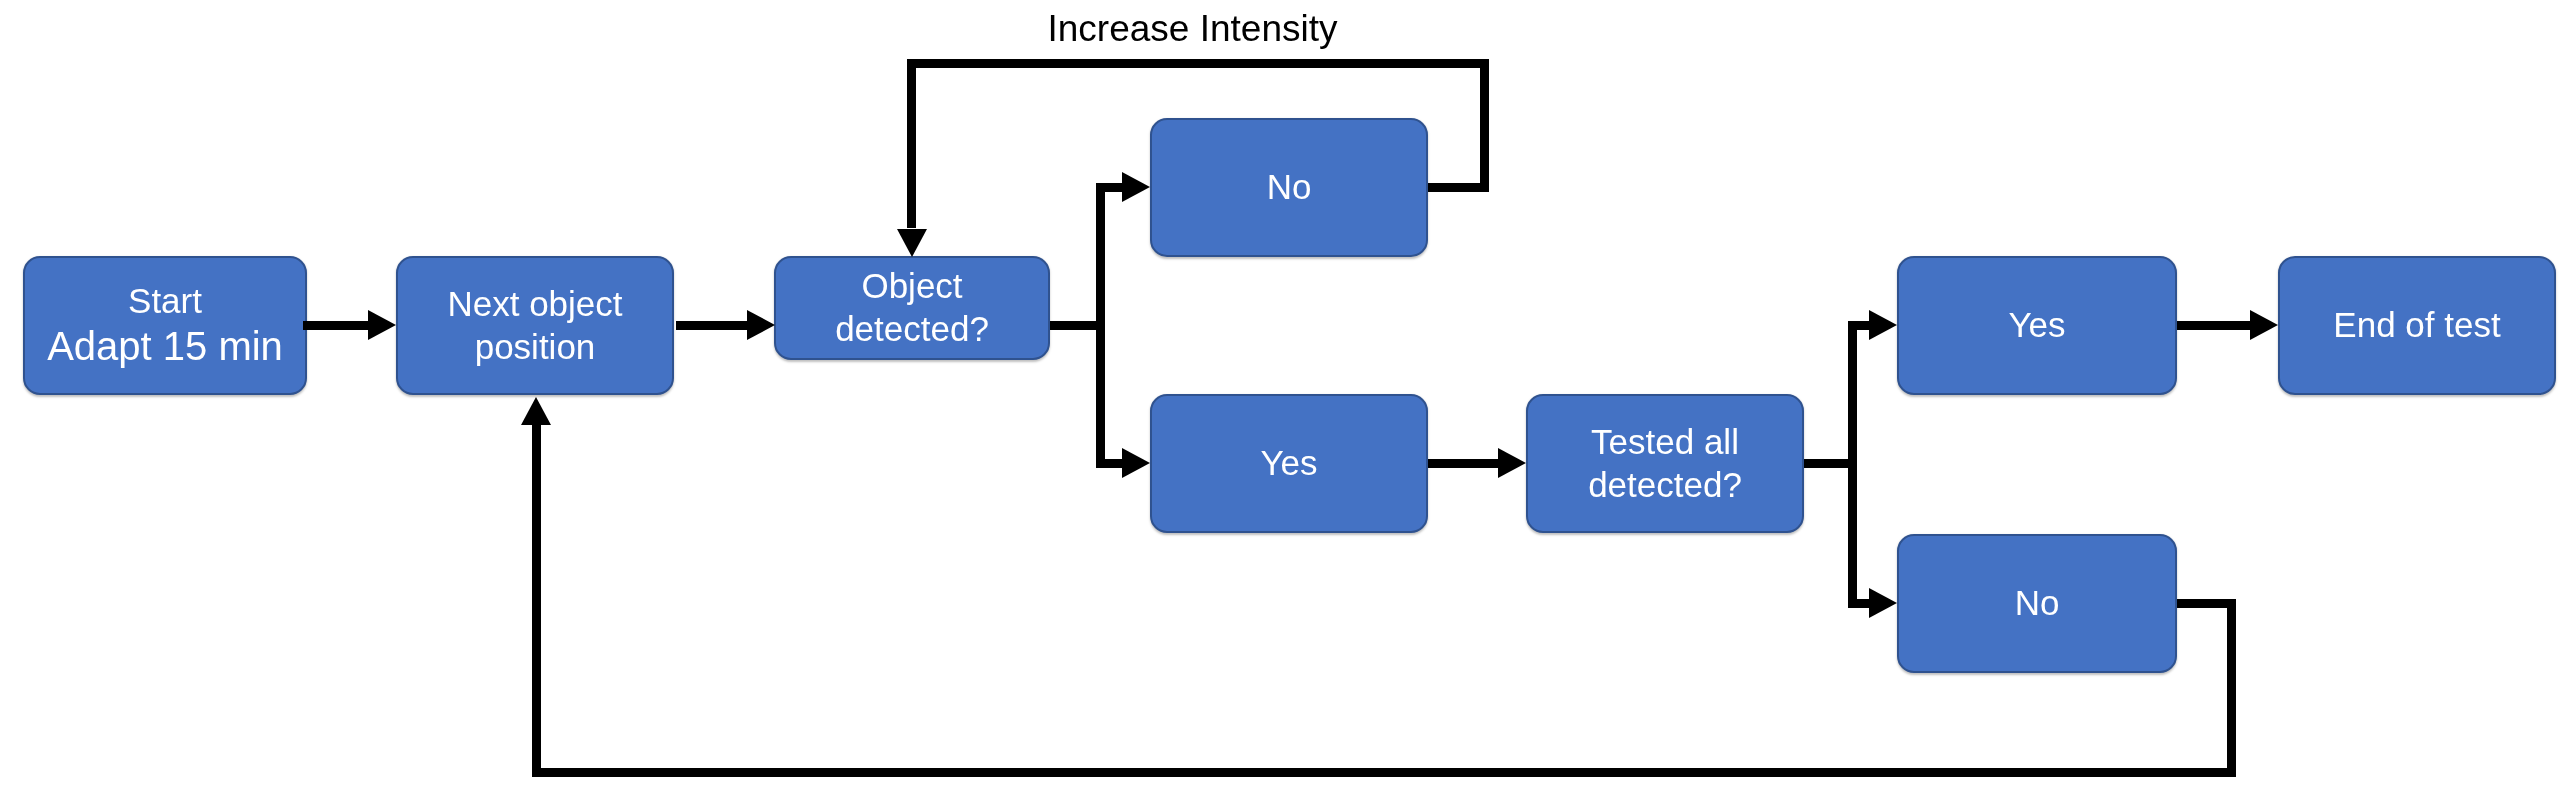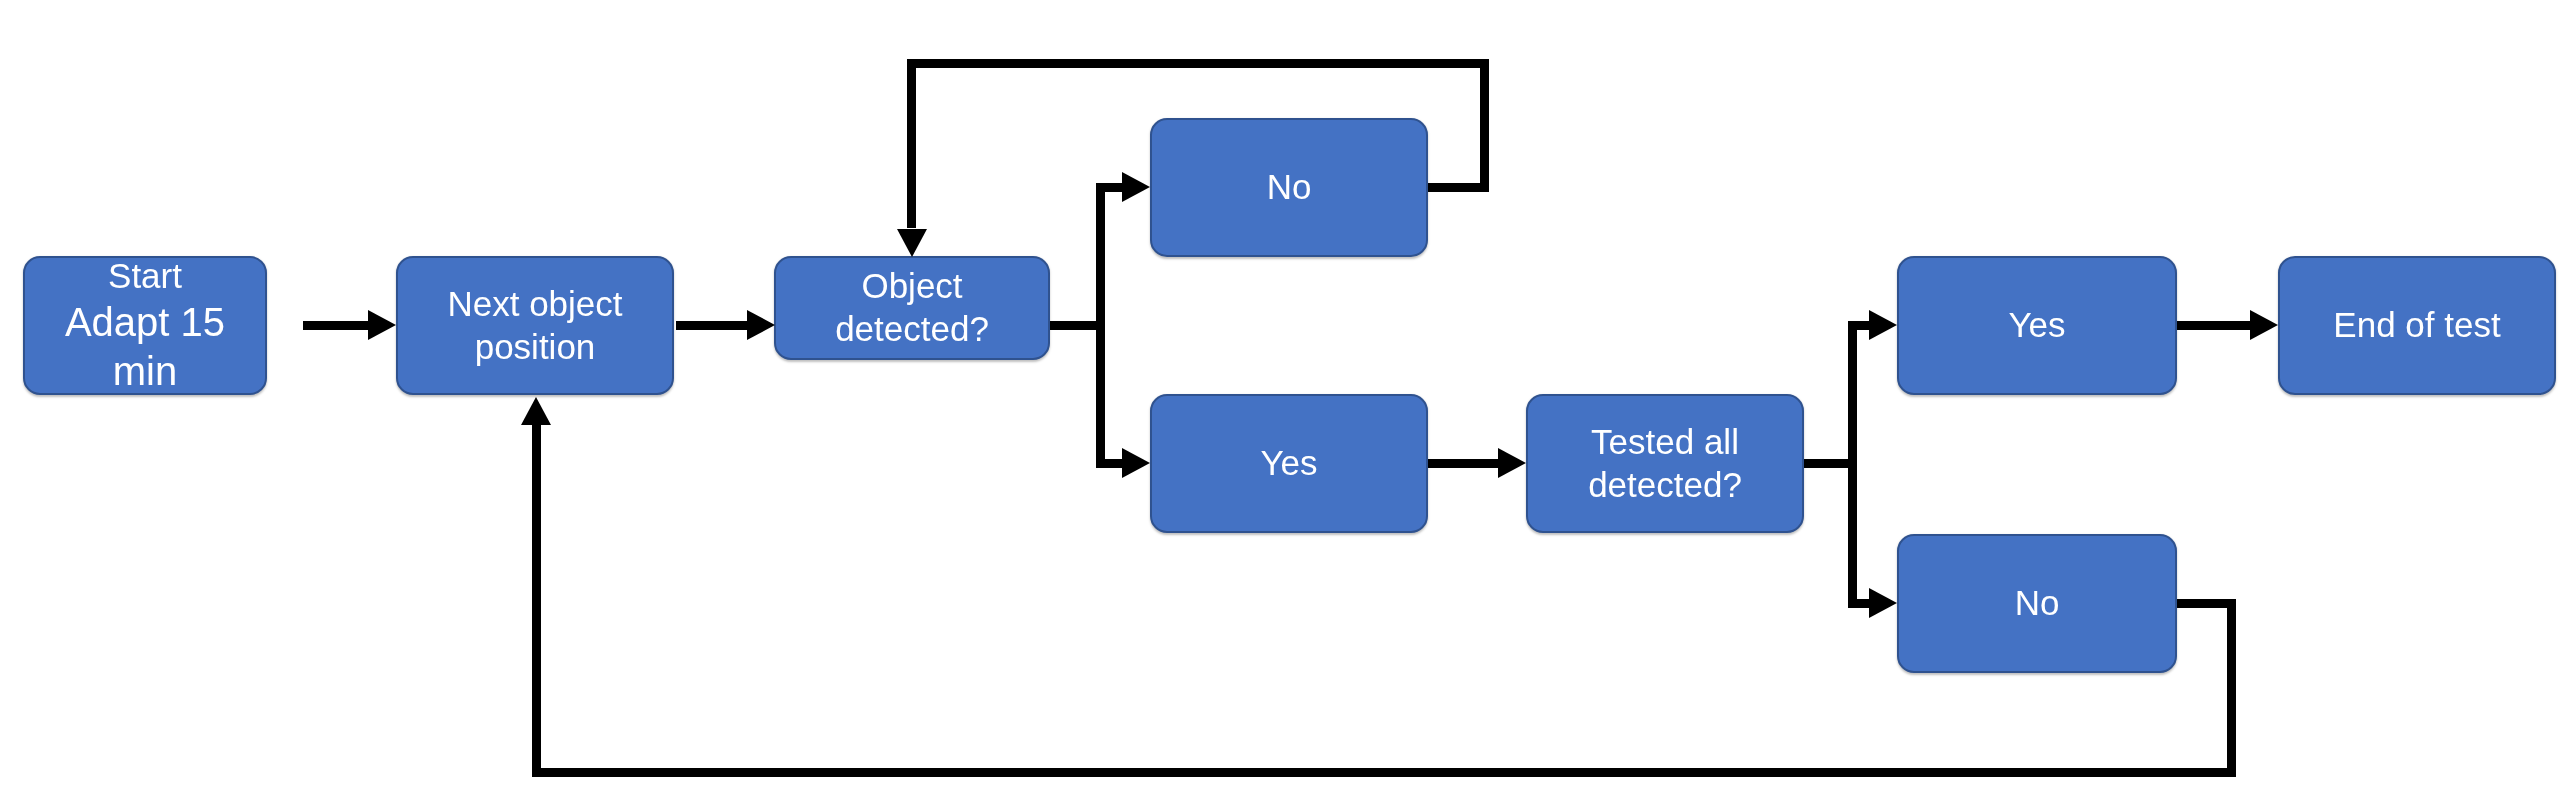--- a/index.html
+++ b/index.html
@@ -68,21 +68,21 @@
     font-size: 37px;
     text-align: center;
     white-space: nowrap;
   }
 </style>
 </head>
 <body>
 
 <div class="canvas">
 
-  <div class="node" style="left:23px; top:256px; width:244px; height:139px;">
+  <div class="node" style="left:23px; top:256px; width:284px; height:139px;">
     <span>Start</span>
     <span class="sub">Adapt 15 min</span>
   </div>
 
   <div class="node" style="left:396px; top:256px; width:278px; height:139px;">
     <span>Next object position</span>
   </div>
 
   <div class="node" style="left:774px; top:256px; width:276px; height:104px;">
     <span>Object detected?</span>
@@ -123,20 +123,21 @@
   <div class="hline" style="left:1096px; top:183px; width:26px; height:9.3px;"></div>
   <div class="arrow-r" style="left:1122px; top:172px;"></div>
   <div class="hline" style="left:1096px; top:459px; width:26px; height:9.3px;"></div>
   <div class="arrow-r" style="left:1122px; top:448px;"></div>
 
   <div class="hline" style="left:1428px; top:183px; width:61px; height:9.3px;"></div>
   <div class="vline" style="left:1480px; top:59px; width:9.3px; height:133px;"></div>
   <div class="hline" style="left:907px; top:59px; width:581px; height:9.3px;"></div>
   <div class="vline" style="left:907px; top:59px; width:9.3px; height:169px;"></div>
   <div class="arrow-d" style="left:897px; top:229px;"></div>
+  <div class="edge-label" style="left:988px; top:7.7px; width:409px;">Increase Intensity</div>
 
   <div class="hline" style="left:1428px; top:459px; width:70px; height:9.3px;"></div>
   <div class="arrow-r" style="left:1498px; top:448px;"></div>
 
   <div class="hline" style="left:1804px; top:459px; width:53px; height:9.3px;"></div>
   <div class="vline" style="left:1848px; top:321px; width:9.3px; height:287px;"></div>
   <div class="hline" style="left:1848px; top:321px; width:21.6px; height:9.3px;"></div>
   <div class="arrow-r" style="left:1869px; top:310px;"></div>
   <div class="hline" style="left:1848px; top:599px; width:21.6px; height:9.3px;"></div>
   <div class="arrow-r" style="left:1869px; top:588px;"></div>

